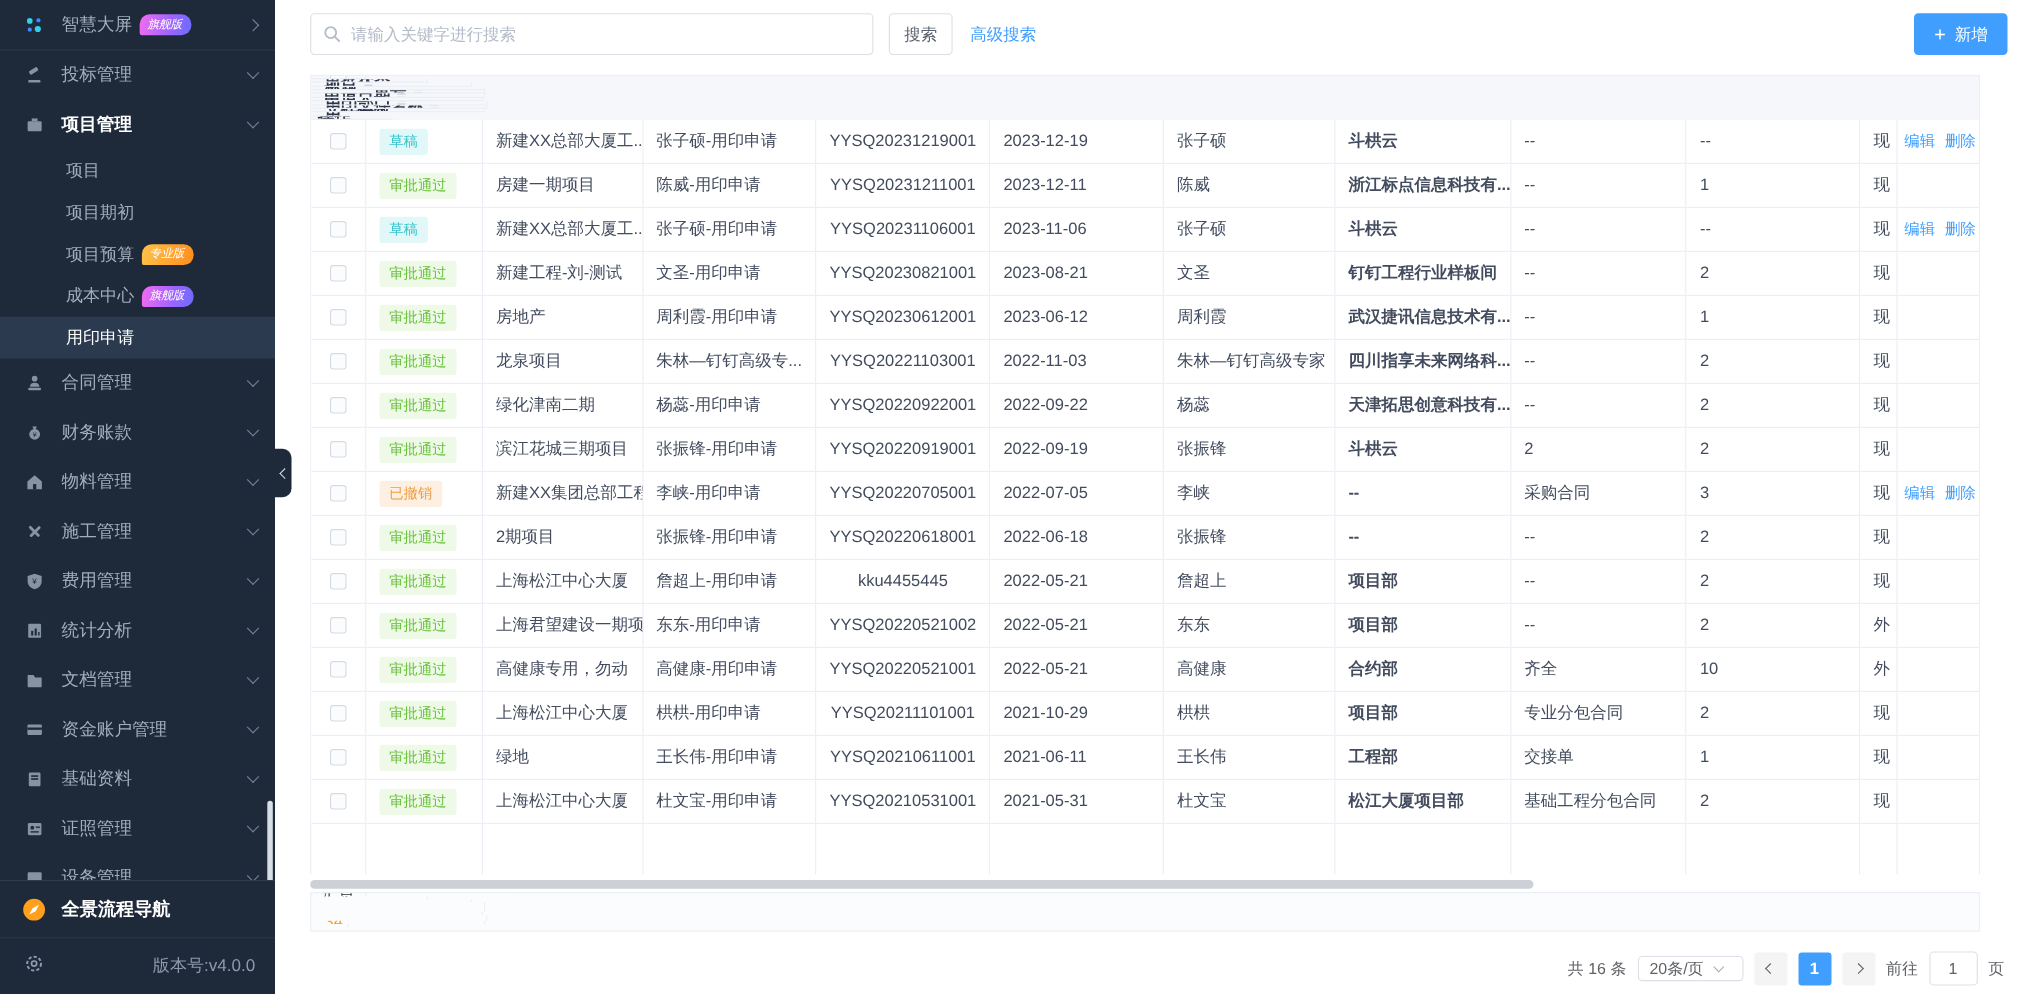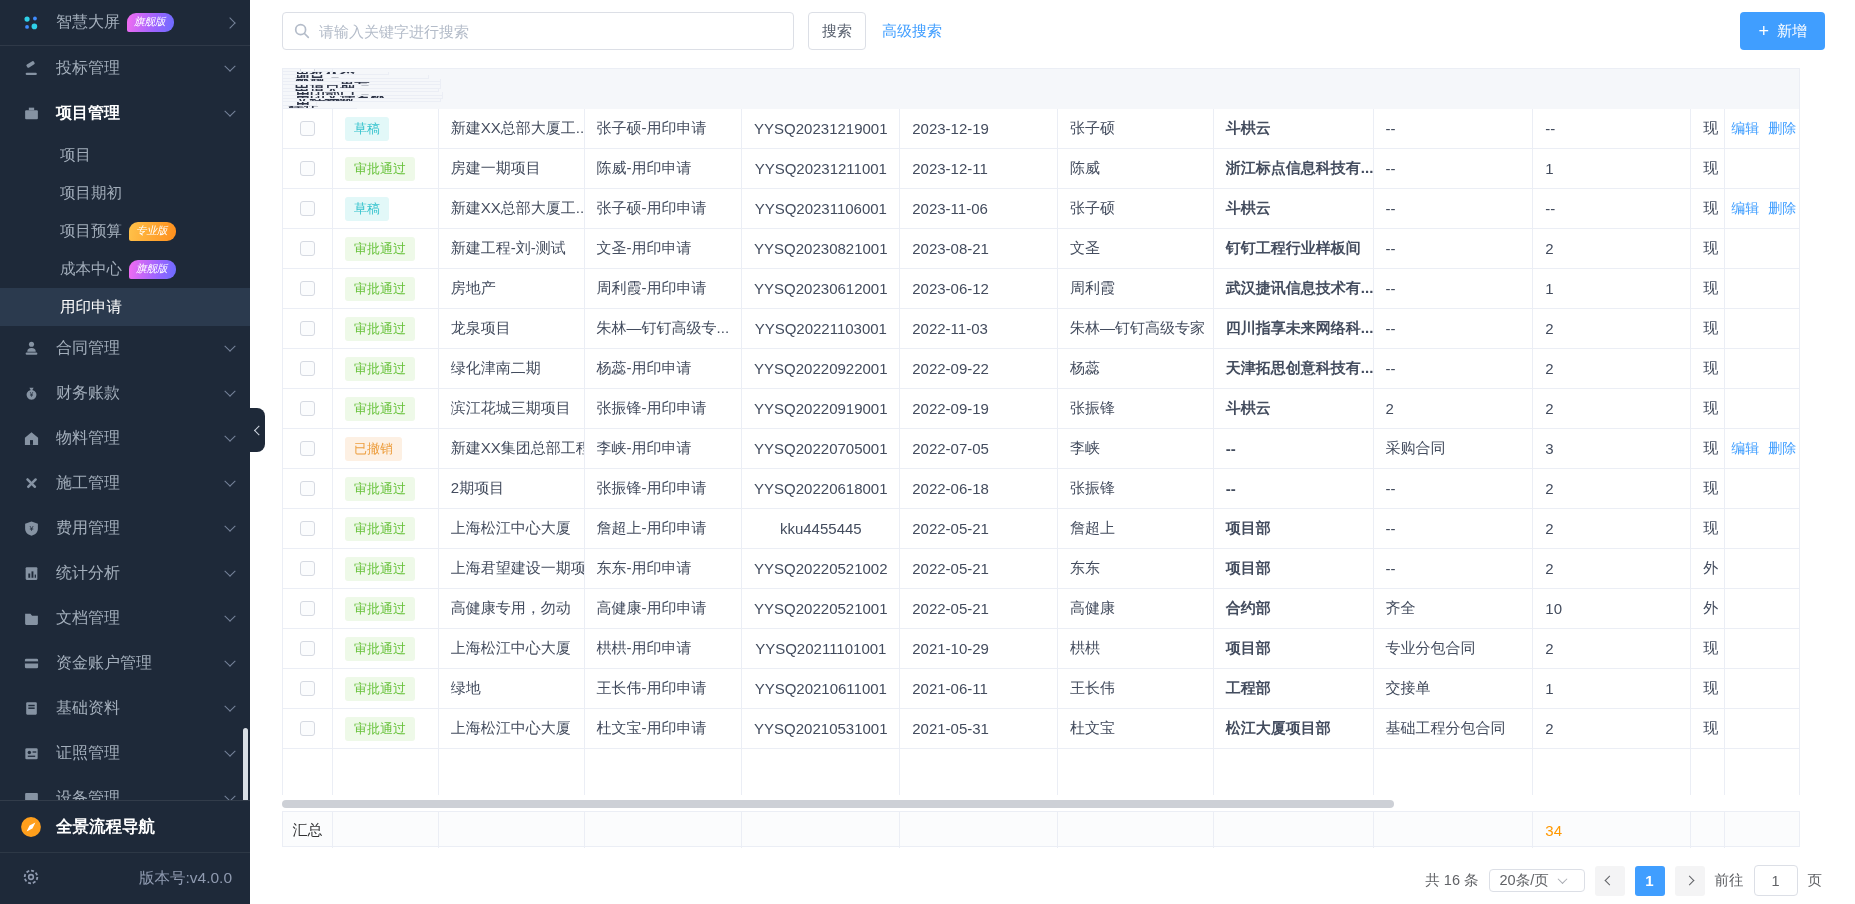--- a/index.html
+++ b/index.html
@@ -683,21 +683,21 @@
           <div class="cell c9"></div>
           <div class="cell c10"></div>
           <div class="cell c11"></div>
         </div>
     </div>
 
     <div class="hscroll">
       <div class="hthumb"></div>
     </div>
 
-    <div class="summary trow" style="height: 36px;">
+    <div class="summary trow" style="height: 36px; flex-direction: column;">
         <div class="cell c0">
           <span>汇总</span>
         </div>
         <div class="cell c1"></div>
         <div class="cell c2"></div>
         <div class="cell c3"></div>
         <div class="cell c4"></div>
         <div class="cell c5"></div>
         <div class="cell c6"></div>
         <div class="cell c7"></div>

